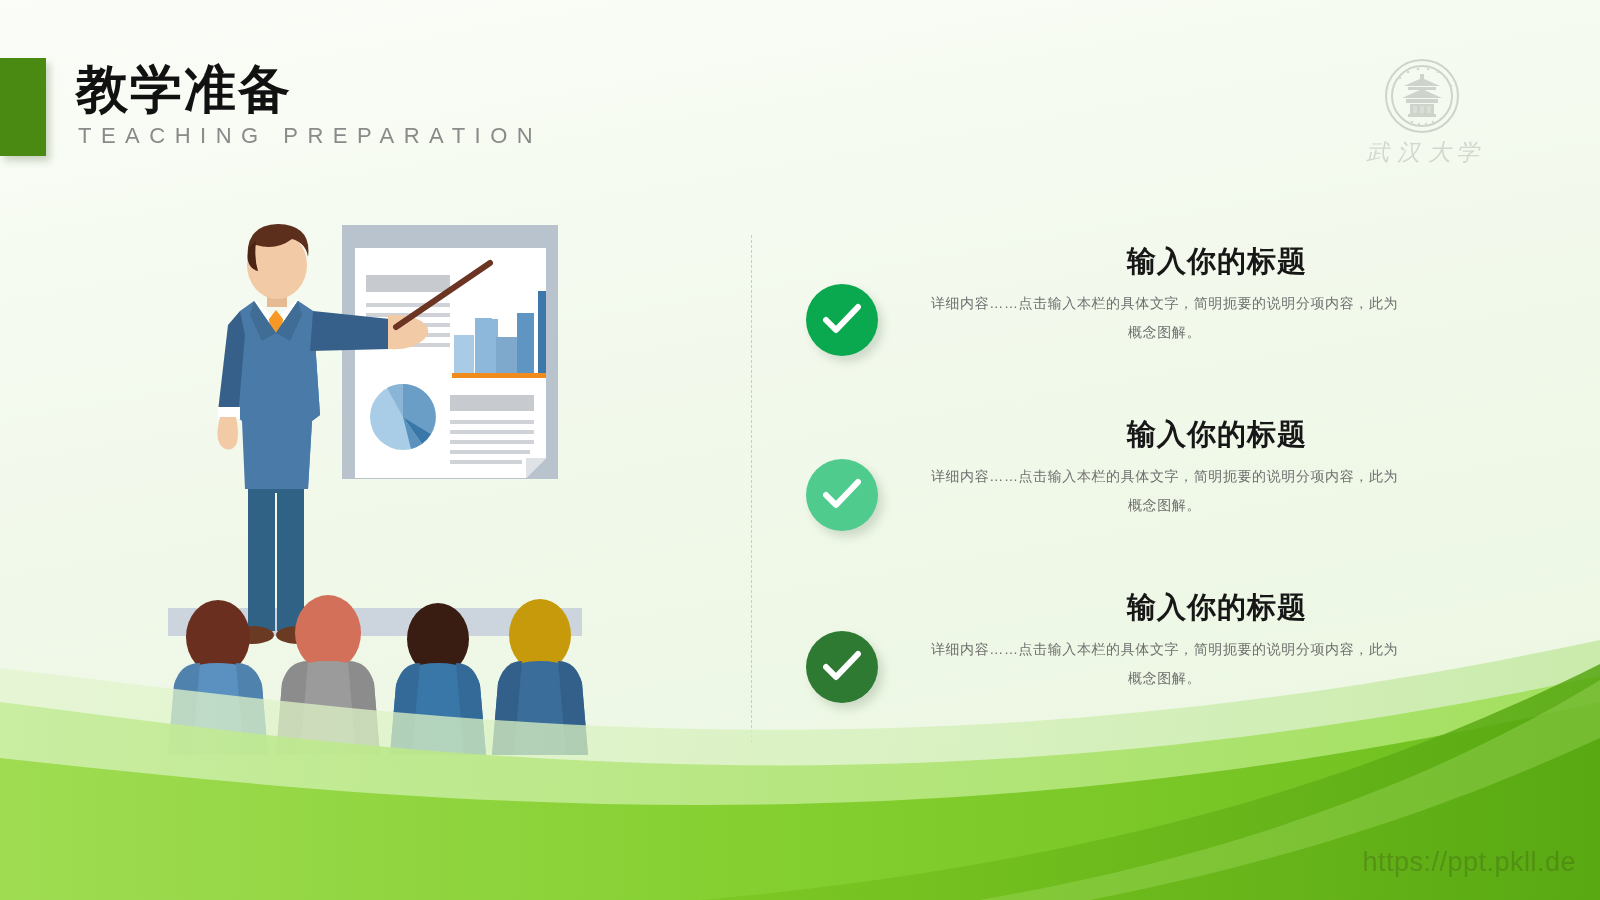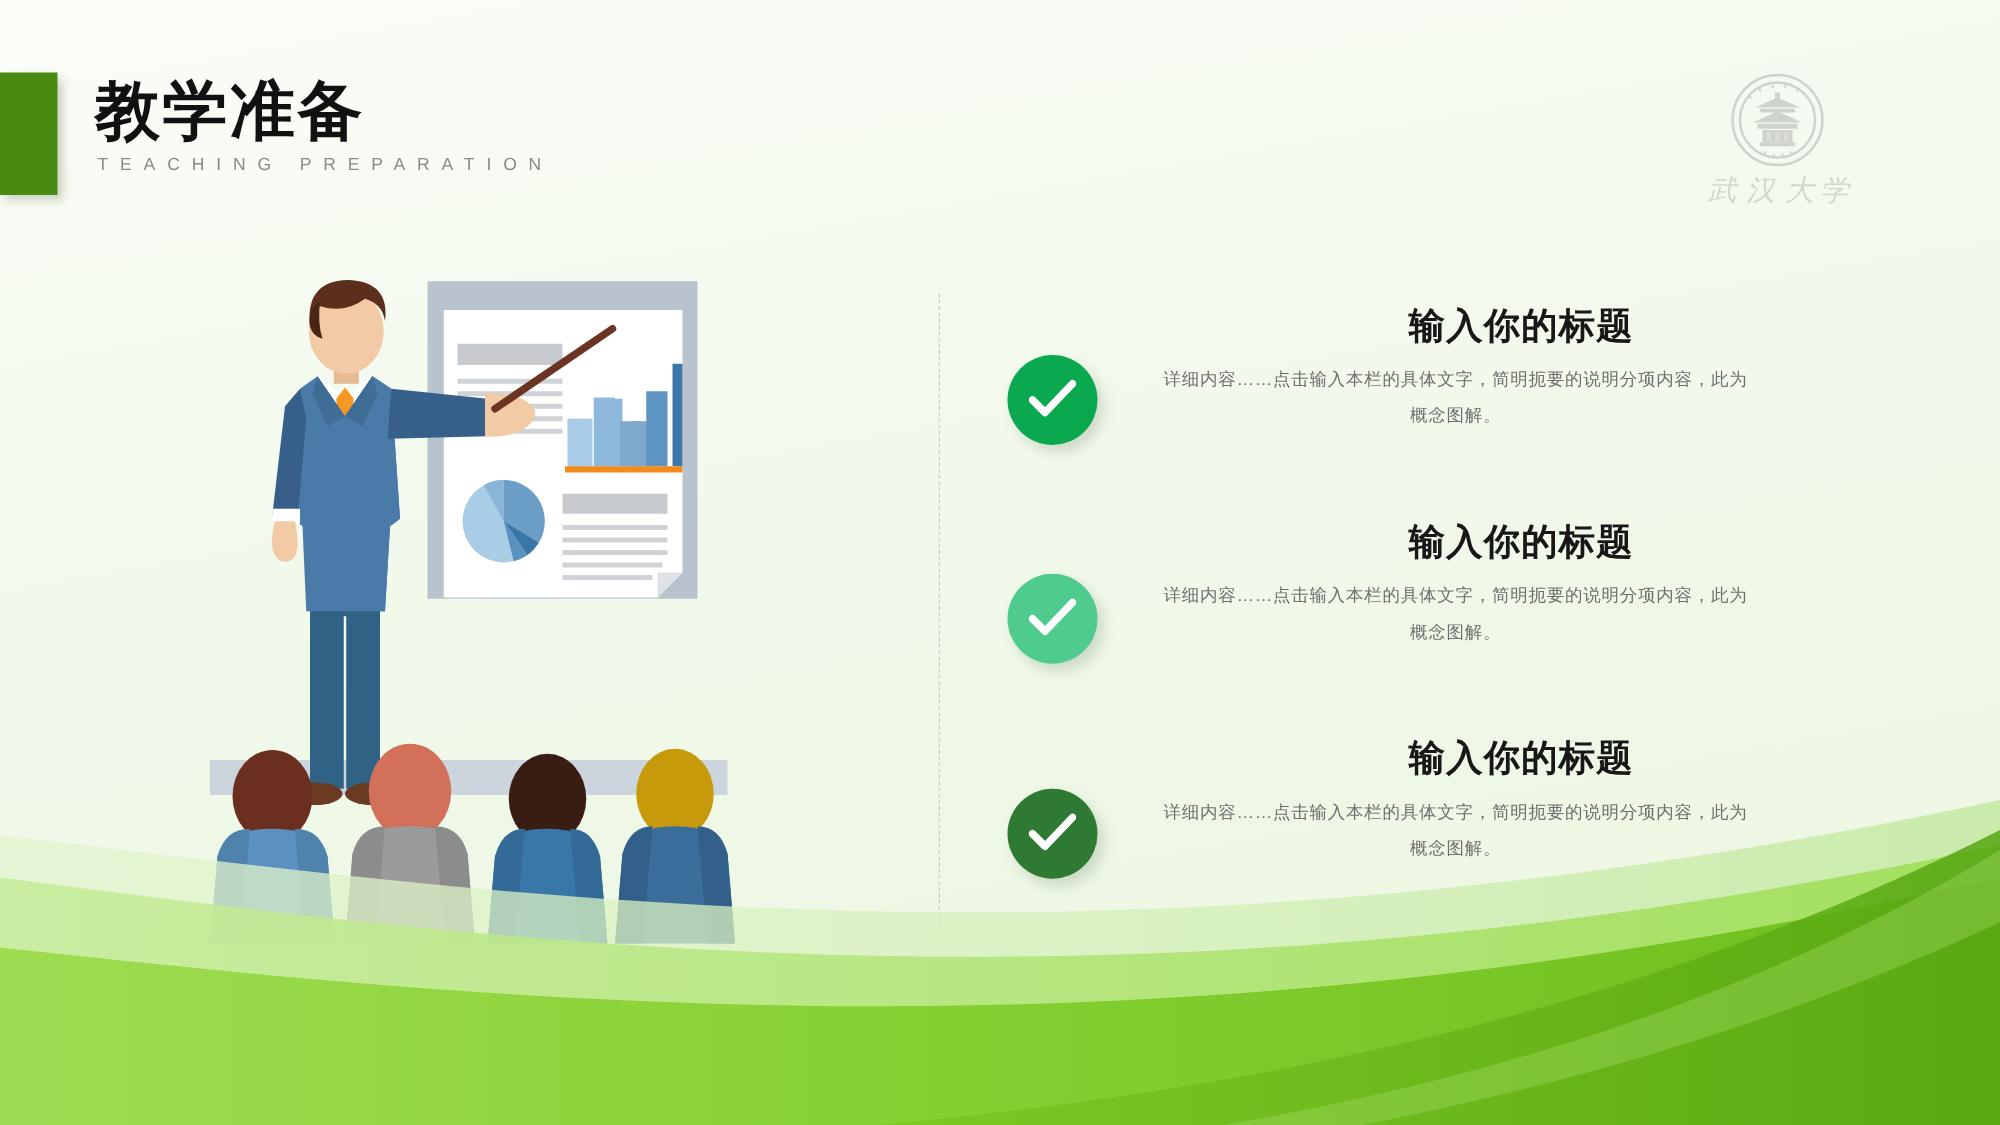--- a/index.html
+++ b/index.html
@@ -47,21 +47,21 @@
   .slide-title {
     font-size: 52px;
     font-weight: bold;
     color: #111111;
     letter-spacing: 2px;
     line-height: 62px;
     margin: 0;
     white-space: nowrap;
   }
   .slide-subtitle {
-    font-size: 14px;
+    font-size: 22px;
     color: #8a8a8a;
     letter-spacing: 9.5px;
     margin: 3px 0 0 2px;
     white-space: nowrap;
     text-align: center;
   }
 
   
   .logo {
     position: absolute;
@@ -416,15 +416,16 @@
       <path d="M0 28 C 420 78, 900 150, 1600 0 L1600 260 L0 260 Z" fill="url(#wavePale)" opacity="0.75"></path>
 
       <path d="M0 62 C 430 118, 920 182, 1600 36 L1600 260 L0 260 Z" fill="url(#waveHi)" opacity="0.9"></path>
 
       <path d="M0 118 C 440 166, 940 214, 1600 62 L1600 260 L0 260 Z" fill="url(#waveBright)"></path>
 
       <path d="M700 260 C 1010 232, 1310 170, 1600 24 L1600 260 Z" fill="url(#waveDeep)" opacity="0.85"></path>
 
       <path d="M980 260 C 1210 220, 1420 150, 1600 40 L1600 98 C 1400 190, 1230 232, 1090 260 Z" fill="#a8e06a" opacity="0.35"></path>
     </svg>
+    <div class="watermark">https://ppt.pkll.de</div>
   </div>
 
 </div>
 
 </body></html>

